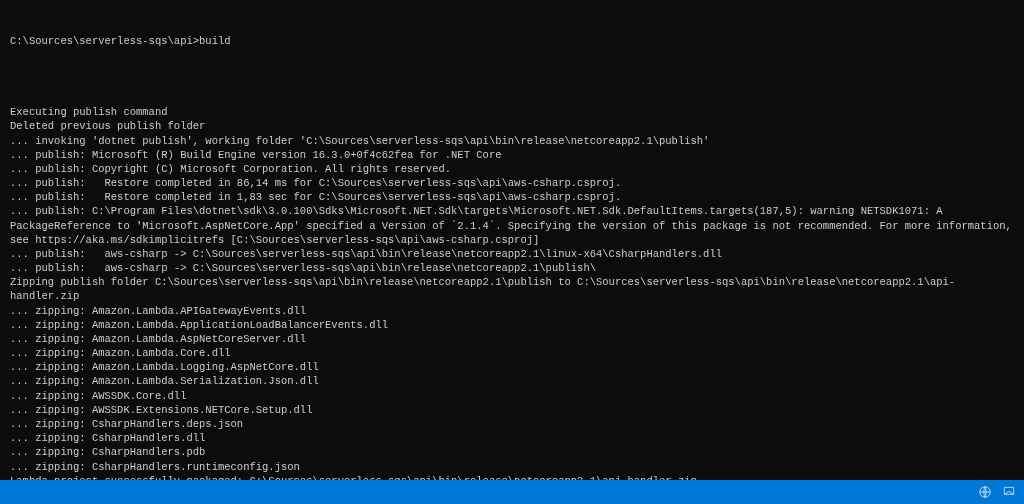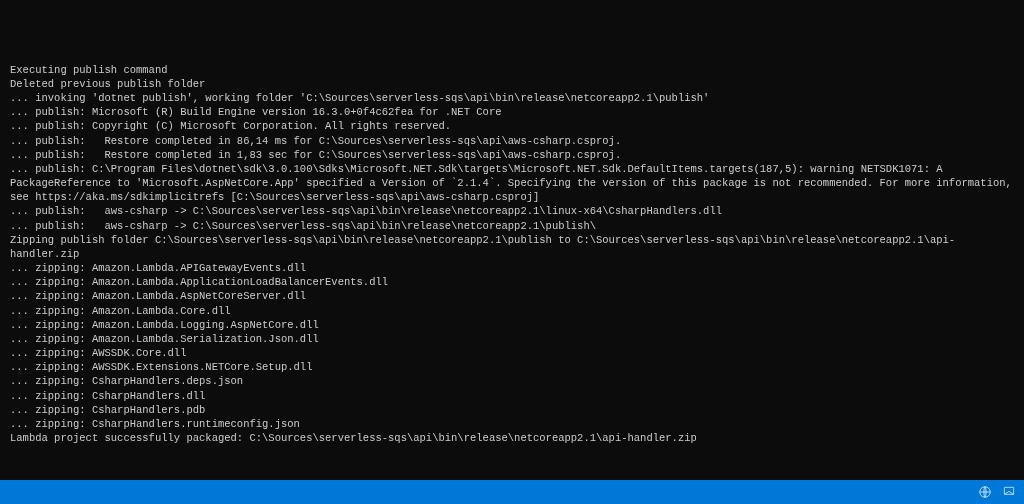--- a/index.html
+++ b/index.html
@@ -53,20 +53,21 @@
     .icon-svg {
       fill: none;
       stroke: #ffffff;
       stroke-width: 1.2;
     }
   </style>
 </head>
 <body>
 
 <div class="terminal">
+  <span class="line">C:\Sources\serverless-sqs\api&gt;build</span>
   <div id="output-lines"><span class="line">&nbsp;</span><span class="line">&nbsp;</span><span class="line">Executing publish command</span><span class="line">Deleted previous publish folder</span><span class="line">... invoking 'dotnet publish', working folder 'C:\Sources\serverless-sqs\api\bin\release\netcoreapp2.1\publish'</span><span class="line">... publish: Microsoft (R) Build Engine version 16.3.0+0f4c62fea for .NET Core</span><span class="line">... publish: Copyright (C) Microsoft Corporation. All rights reserved.</span><span class="line">... publish:   Restore completed in 86,14 ms for C:\Sources\serverless-sqs\api\aws-csharp.csproj.</span><span class="line">... publish:   Restore completed in 1,83 sec for C:\Sources\serverless-sqs\api\aws-csharp.csproj.</span><span class="line">... publish: C:\Program Files\dotnet\sdk\3.0.100\Sdks\Microsoft.NET.Sdk\targets\Microsoft.NET.Sdk.DefaultItems.targets(187,5): warning NETSDK1071: A PackageReference to 'Microsoft.AspNetCore.App' specified a Version of `2.1.4`. Specifying the version of this package is not recommended. For more information, see https://aka.ms/sdkimplicitrefs [C:\Sources\serverless-sqs\api\aws-csharp.csproj]</span><span class="line">... publish:   aws-csharp -&gt; C:\Sources\serverless-sqs\api\bin\release\netcoreapp2.1\linux-x64\CsharpHandlers.dll</span><span class="line">... publish:   aws-csharp -&gt; C:\Sources\serverless-sqs\api\bin\release\netcoreapp2.1\publish\</span><span class="line">Zipping publish folder C:\Sources\serverless-sqs\api\bin\release\netcoreapp2.1\publish to C:\Sources\serverless-sqs\api\bin\release\netcoreapp2.1\api-handler.zip</span><span class="line">... zipping: Amazon.Lambda.APIGatewayEvents.dll</span><span class="line">... zipping: Amazon.Lambda.ApplicationLoadBalancerEvents.dll</span><span class="line">... zipping: Amazon.Lambda.AspNetCoreServer.dll</span><span class="line">... zipping: Amazon.Lambda.Core.dll</span><span class="line">... zipping: Amazon.Lambda.Logging.AspNetCore.dll</span><span class="line">... zipping: Amazon.Lambda.Serialization.Json.dll</span><span class="line">... zipping: AWSSDK.Core.dll</span><span class="line">... zipping: AWSSDK.Extensions.NETCore.Setup.dll</span><span class="line">... zipping: CsharpHandlers.deps.json</span><span class="line">... zipping: CsharpHandlers.dll</span><span class="line">... zipping: CsharpHandlers.pdb</span><span class="line">... zipping: CsharpHandlers.runtimeconfig.json</span><span class="line">Lambda project successfully packaged: C:\Sources\serverless-sqs\api\bin\release\netcoreapp2.1\api-handler.zip</span></div>
   
   
 </div>
 
 <div class="taskbar">
   <span class="tray-icon">
     <svg width="14" height="14" viewBox="0 0 24 24" class="icon-svg">
       <circle cx="12" cy="12" r="9"></circle>
       <path d="M3 12h18M12 3c2.5 3 2.5 15 0 18M12 3c-2.5 3-2.5 15 0 18"></path>

